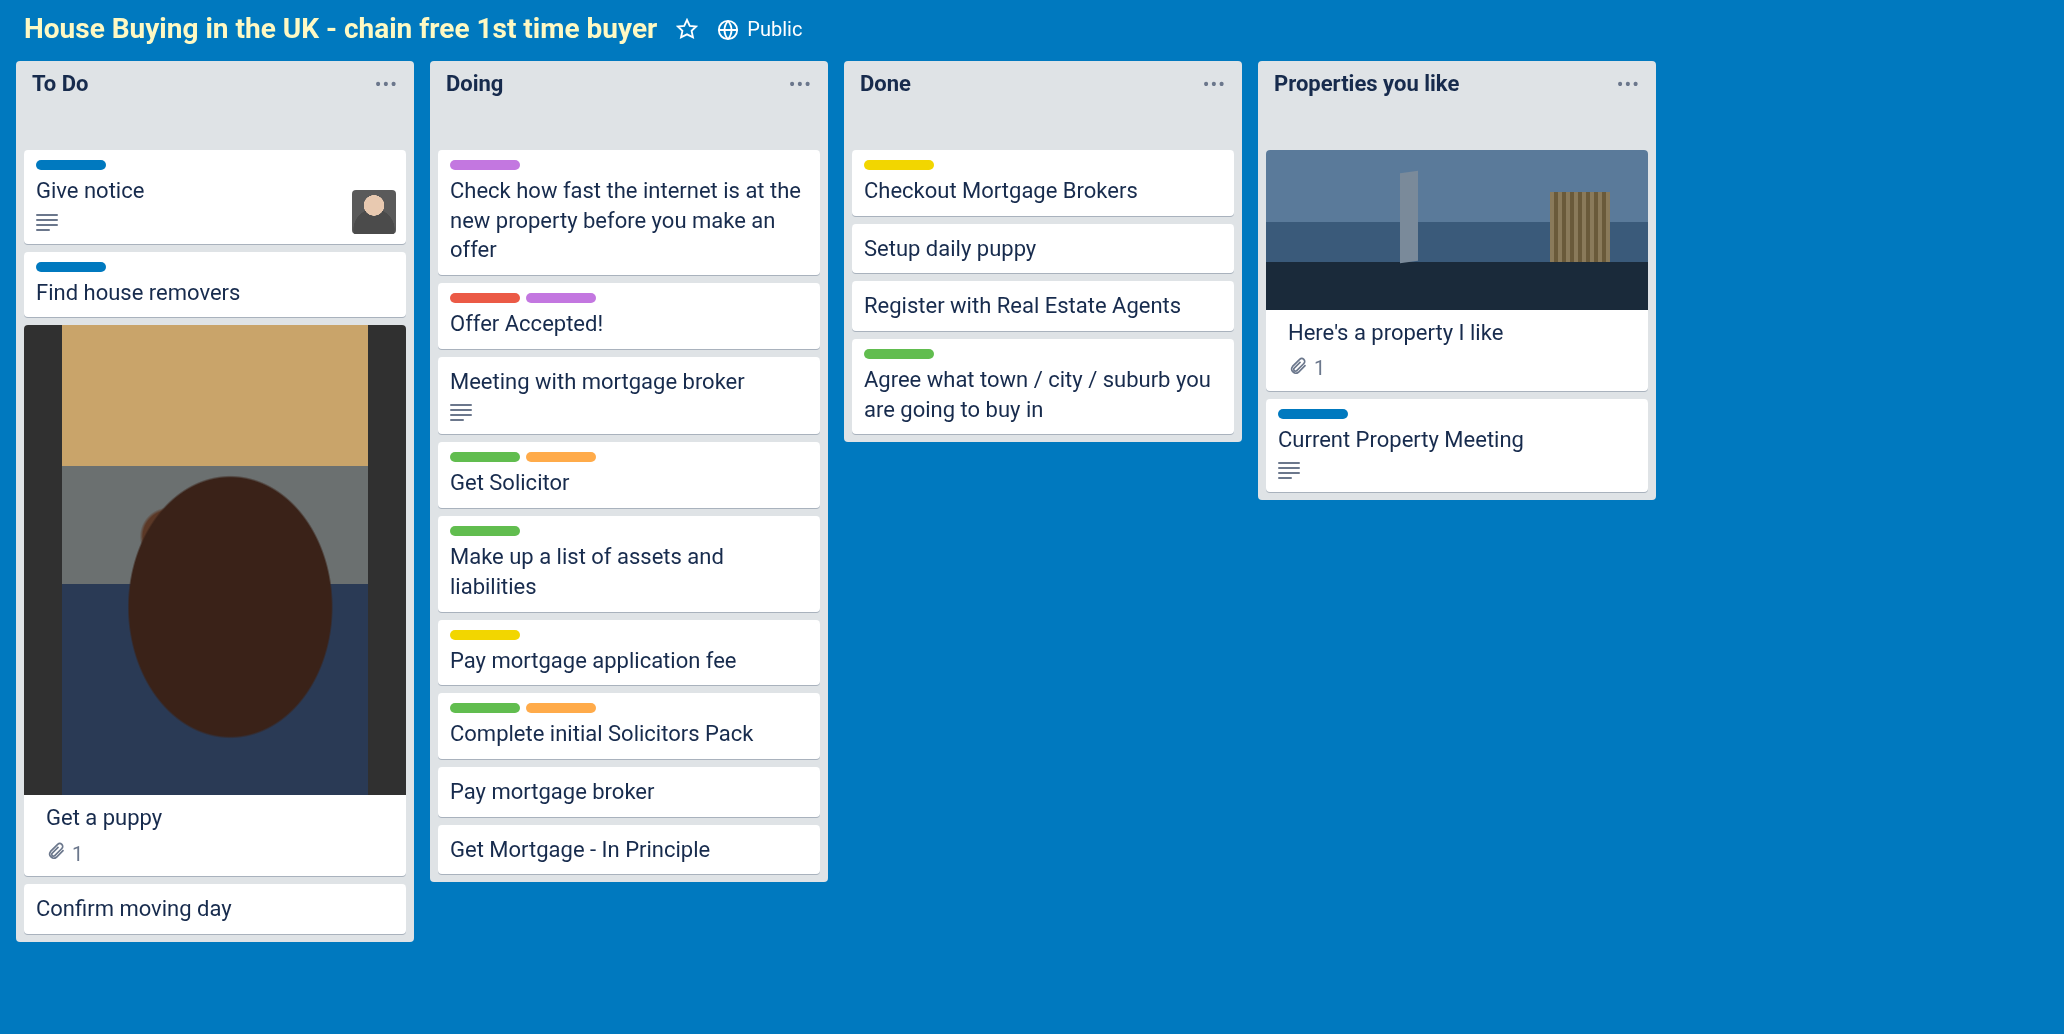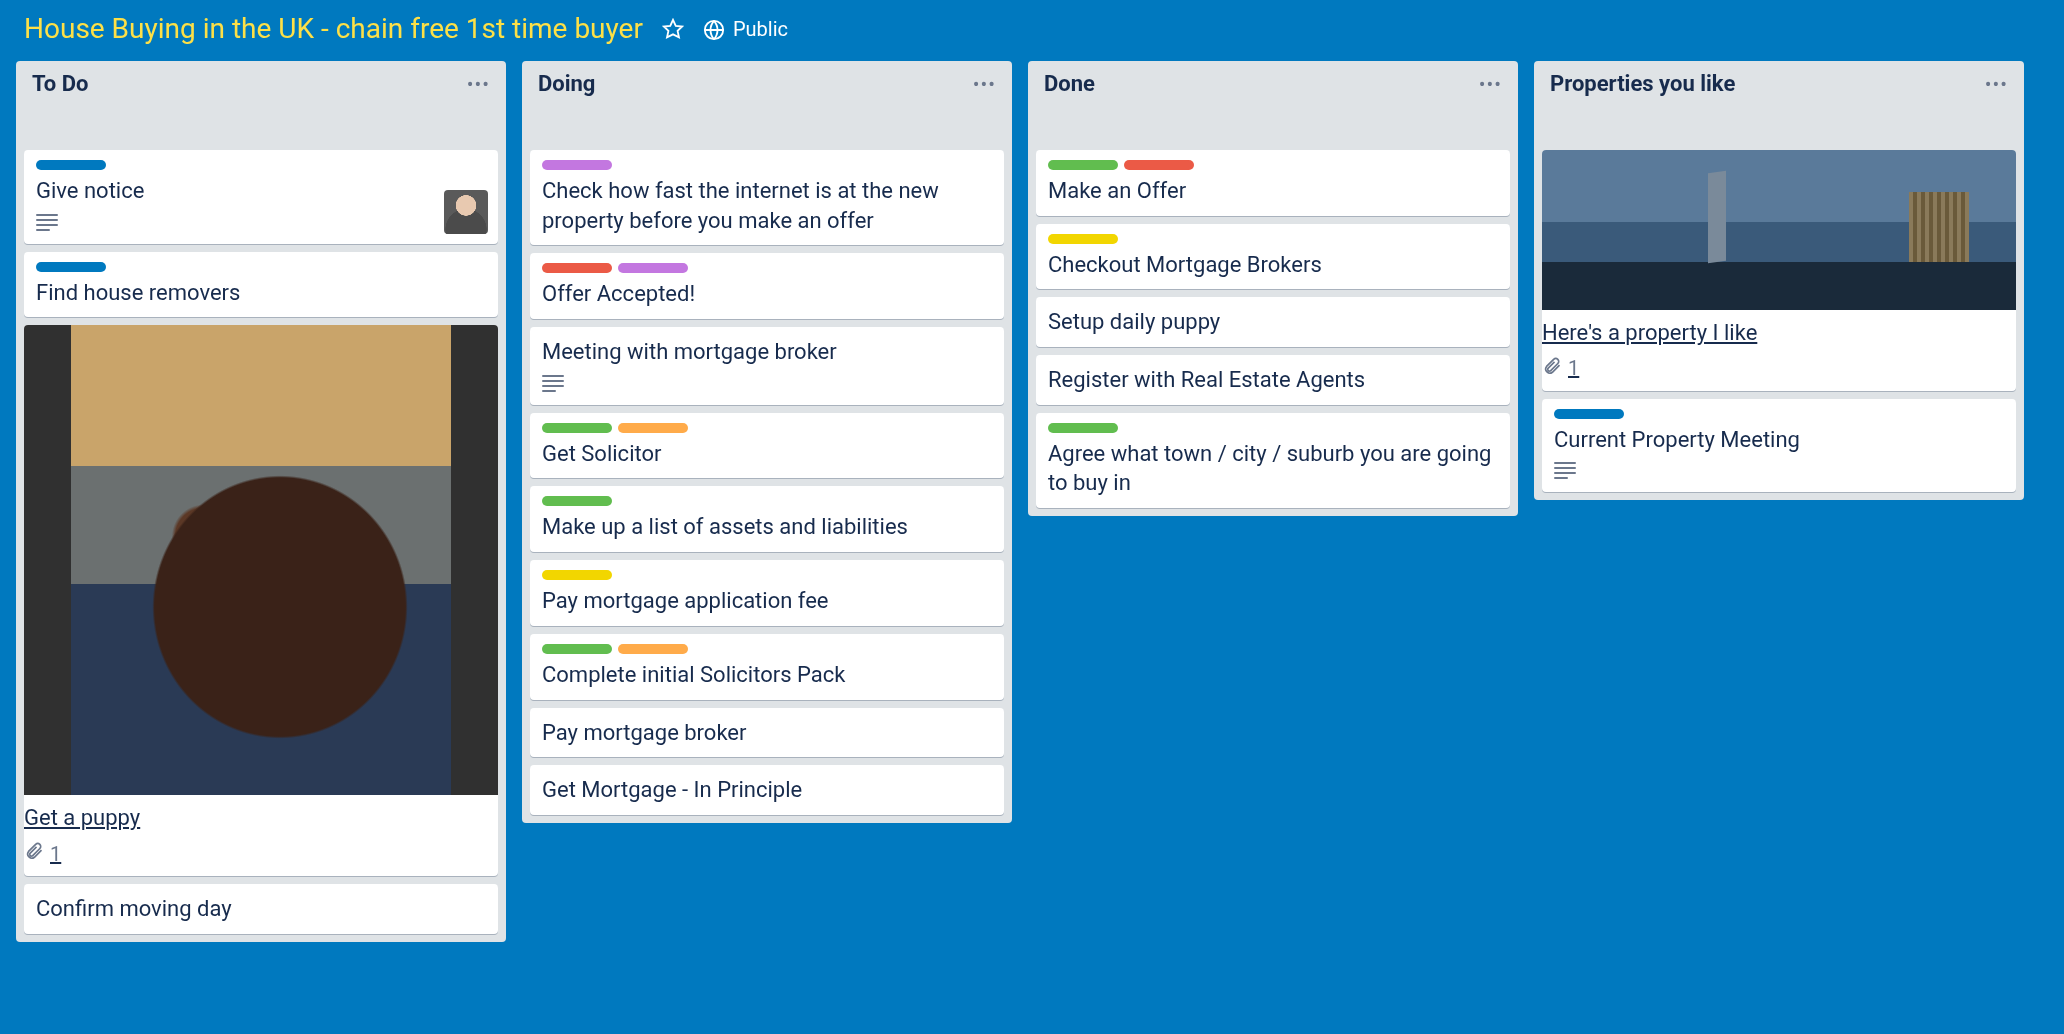--- a/index.html
+++ b/index.html
@@ -13,22 +13,22 @@
   }
   .board-header {
     display: flex;
     align-items: center;
     padding: 12px 12px 16px 24px;
     gap: 16px;
     color: #fff;
   }
   .board-title {
     font-size: 28px;
-    font-weight: 400;
-    color: #fde047;
+    font-weight: 700;
+    color: #fef9c3;
   }
   .board-header .icon-btn {
     display: flex;
     align-items: center;
     justify-content: center;
     width: 28px;
     height: 28px;
     color: #fff;
   }
   .visibility {
@@ -40,21 +40,21 @@
   }
   .lists {
     display: flex;
     align-items: flex-start;
     gap: 16px;
     padding: 0 16px;
   }
   .list {
     background: #dfe3e6;
     border-radius: 4px;
-    width: 490px;
+    width: 398px;
     padding: 10px 8px 8px 8px;
     flex-shrink: 0;
   }
   .list-header {
     display: flex;
     align-items: center;
     justify-content: space-between;
     padding: 0 8px 10px 8px;
   }
   .list-title {
@@ -127,21 +127,21 @@
     background: radial-gradient(circle at 50% 35%, #e8c9b0 0 28%, transparent 29%),
                 radial-gradient(circle at 50% 90%, #4b4b4b 0 45%, transparent 46%),
                 #5a5a5a;
   }
   .cover {
     width: 100%;
     border-radius: 4px 4px 0 0;
     display: block;
   }
   .card.with-cover { padding: 0 0 10px 0; }
-  .card.with-cover .card-body { padding: 8px 12px 0 0; text-decoration: underline; }
+  .card.with-cover .card-body { padding: 8px 12px 0 22px; }
   .attach-badge {
     display: flex;
     align-items: center;
     gap: 6px;
     color: #6b778c;
     font-size: 20px;
   }
   .puppy-cover {
     height: 470px;
     background: #303030;
@@ -338,29 +338,20 @@
     </div>
     <div class="list">
       <div class="list-header">
         <div class="list-title">Done</div>
         <div class="list-menu">•••</div>
       </div>
       <div class="cards">
         <div class="card">
           <div>
             <div class="labels">
-              <span class="label" style="background: rgb(97, 189, 79);"></span>
-              <span class="label" style="background: rgb(235, 90, 70);"></span>
-            </div>
-            <div class="card-title">Make an Offer</div>
-          </div>
-        </div>
-        <div class="card">
-          <div>
-            <div class="labels">
               <span class="label" style="background: rgb(242, 214, 0);"></span>
             </div>
             <div class="card-title">Checkout Mortgage Brokers</div>
           </div>
         </div>
         <div class="card">
           <div>
             <div class="card-title">Setup daily puppy</div>
           </div>
         </div>

